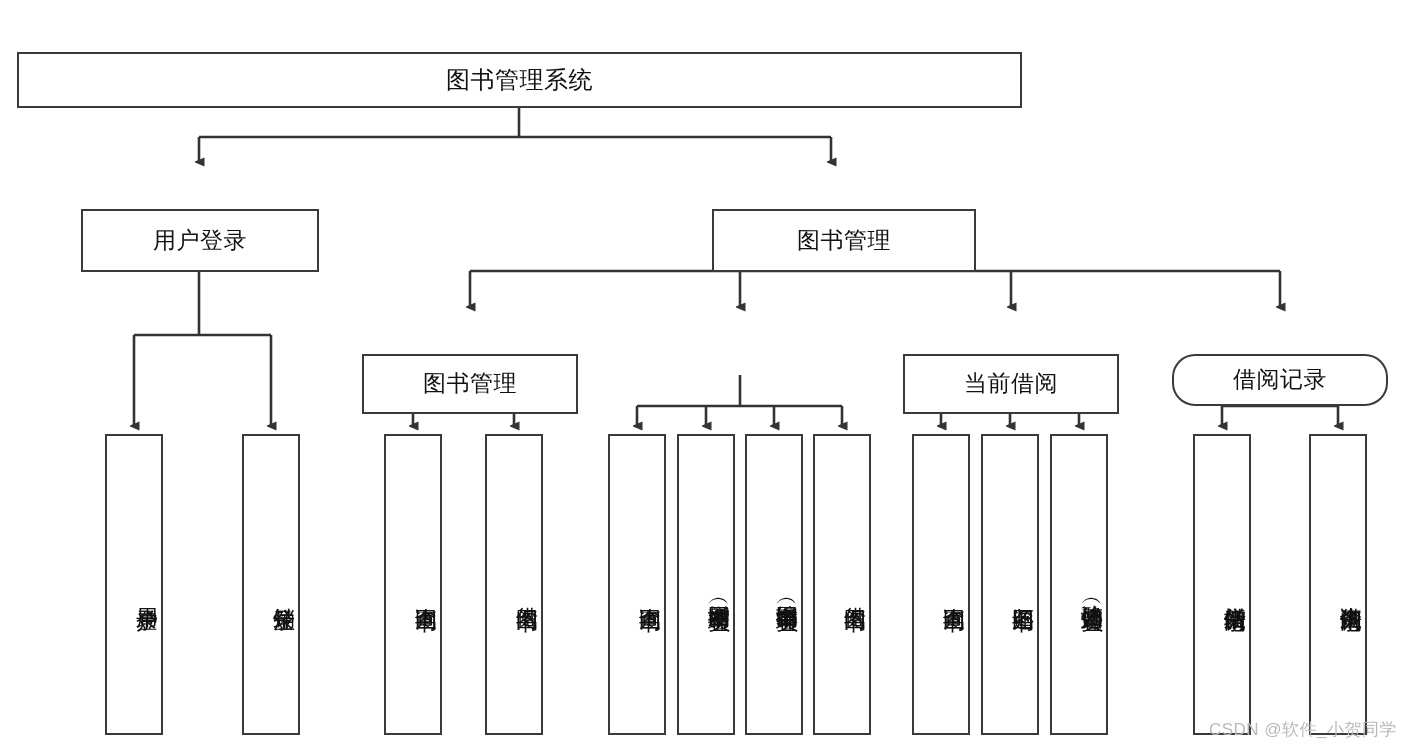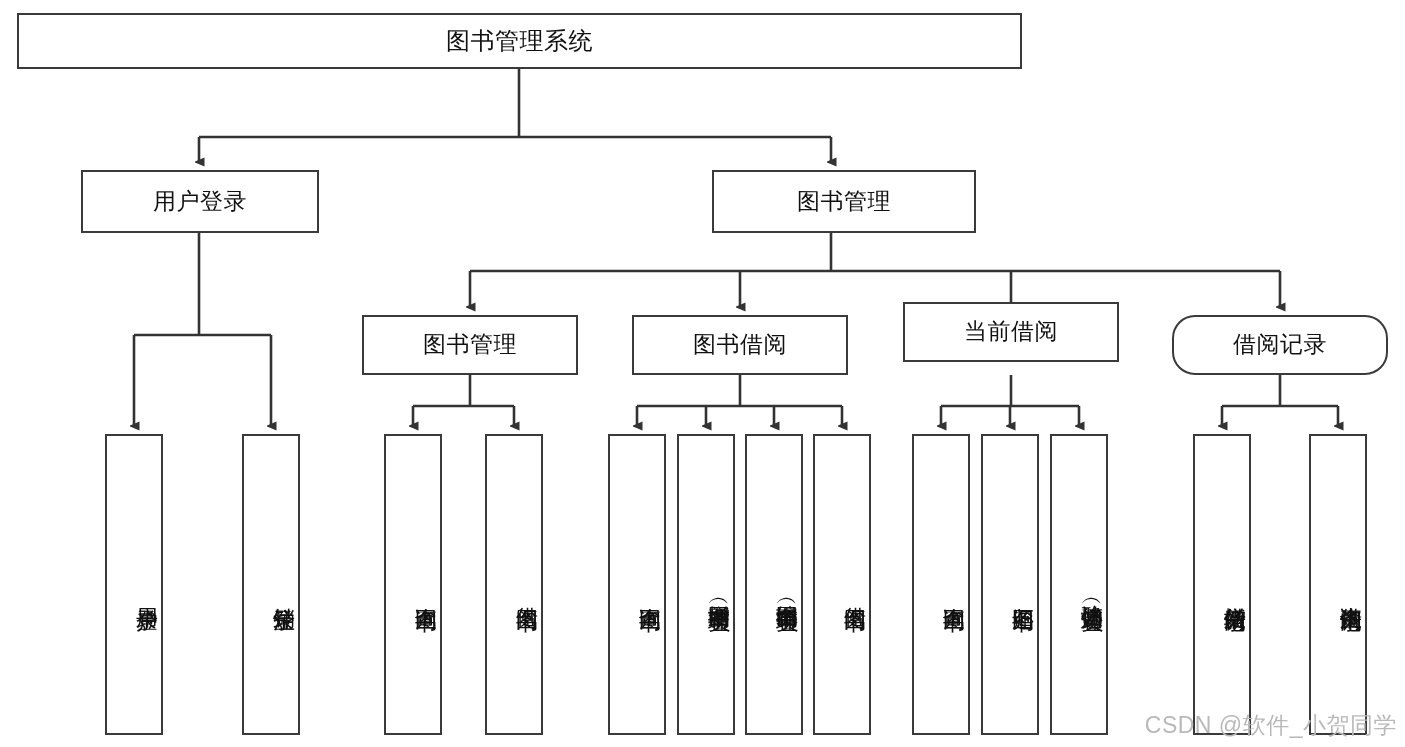--- a/index.html
+++ b/index.html
@@ -35,20 +35,21 @@
     display: flex;
     align-items: center;
     justify-content: center;
     color: #111111;
   }
   .node-h {
     font-size: 23px;
     line-height: 1.2;
     letter-spacing: 0.5px;
     white-space: nowrap;
+    margin-top: 39px;
   }
   .node-root {
     font-size: 24px;
   }
   .node-v {
     
     writing-mode: vertical-rl;
     text-orientation: upright;
     font-size: 22px;
     line-height: 1.28;
@@ -60,21 +61,21 @@
   }
   .node-v .vtext {
     writing-mode: vertical-rl;
     text-orientation: upright;
     display: block;
   }
   #watermark {
     position: absolute;
     right: 8px;
     bottom: 6px;
-    font-size: 23px;
+    font-size: 17px;
     color: #b9b9b9;
     letter-spacing: 0.5px;
     white-space: nowrap;
     user-select: none;
   }
 </style>
 </head>
 <body>
 
 <div id="diagram-canvas">
@@ -128,23 +129,22 @@
       <path d="M1338,406 L1338,426" marker-end="url(#arrow)"></path>
     </g>
   </svg>
 
   <div class="node node-h node-root" style="left:17px; top:13px; width:1005px; height:56px;">图书管理系统</div>
 
   <div class="node node-h" style="left:81px; top:170px; width:238px; height:63px;">用户登录</div>
   <div class="node node-h" style="left:712px; top:170px; width:264px; height:63px;">图书管理</div>
 
   <div class="node node-h" style="left:362px; top:315px; width:216px; height:60px;">图书管理</div>
-  <div class="node node-h" style="left:632px; top:315px; width:216px; height:60px;">图书借阅</div>
-  <div class="node node-h" style="left:903px; top:302px; width:216px; height:60px;">当前借阅</div>
-  <div class="node node-h" style="left:1172px; top:315px; width:216px; height:60px;border-radius:23px;">借阅记录</div>
+  <div class="node node-h" style="left:903px; top:315px; width:216px; height:60px;">当前借阅</div>
+  <div class="node node-h" style="left:1172px; top:315px; width:216px; height:52px;border-radius:23px;">借阅记录</div>
 
   <div class="node node-v" style="left:105px; top:434px; width:58px; height:301px;">
     <span class="vtext">用户登录</span>
   </div>
   <div class="node node-v" style="left:242px; top:434px; width:58px; height:301px;">
     <span class="vtext">注销登录</span>
   </div>
 
   <div class="node node-v" style="left:384px; top:434px; width:58px; height:301px;">
     <span class="vtext">查询图书</span>

